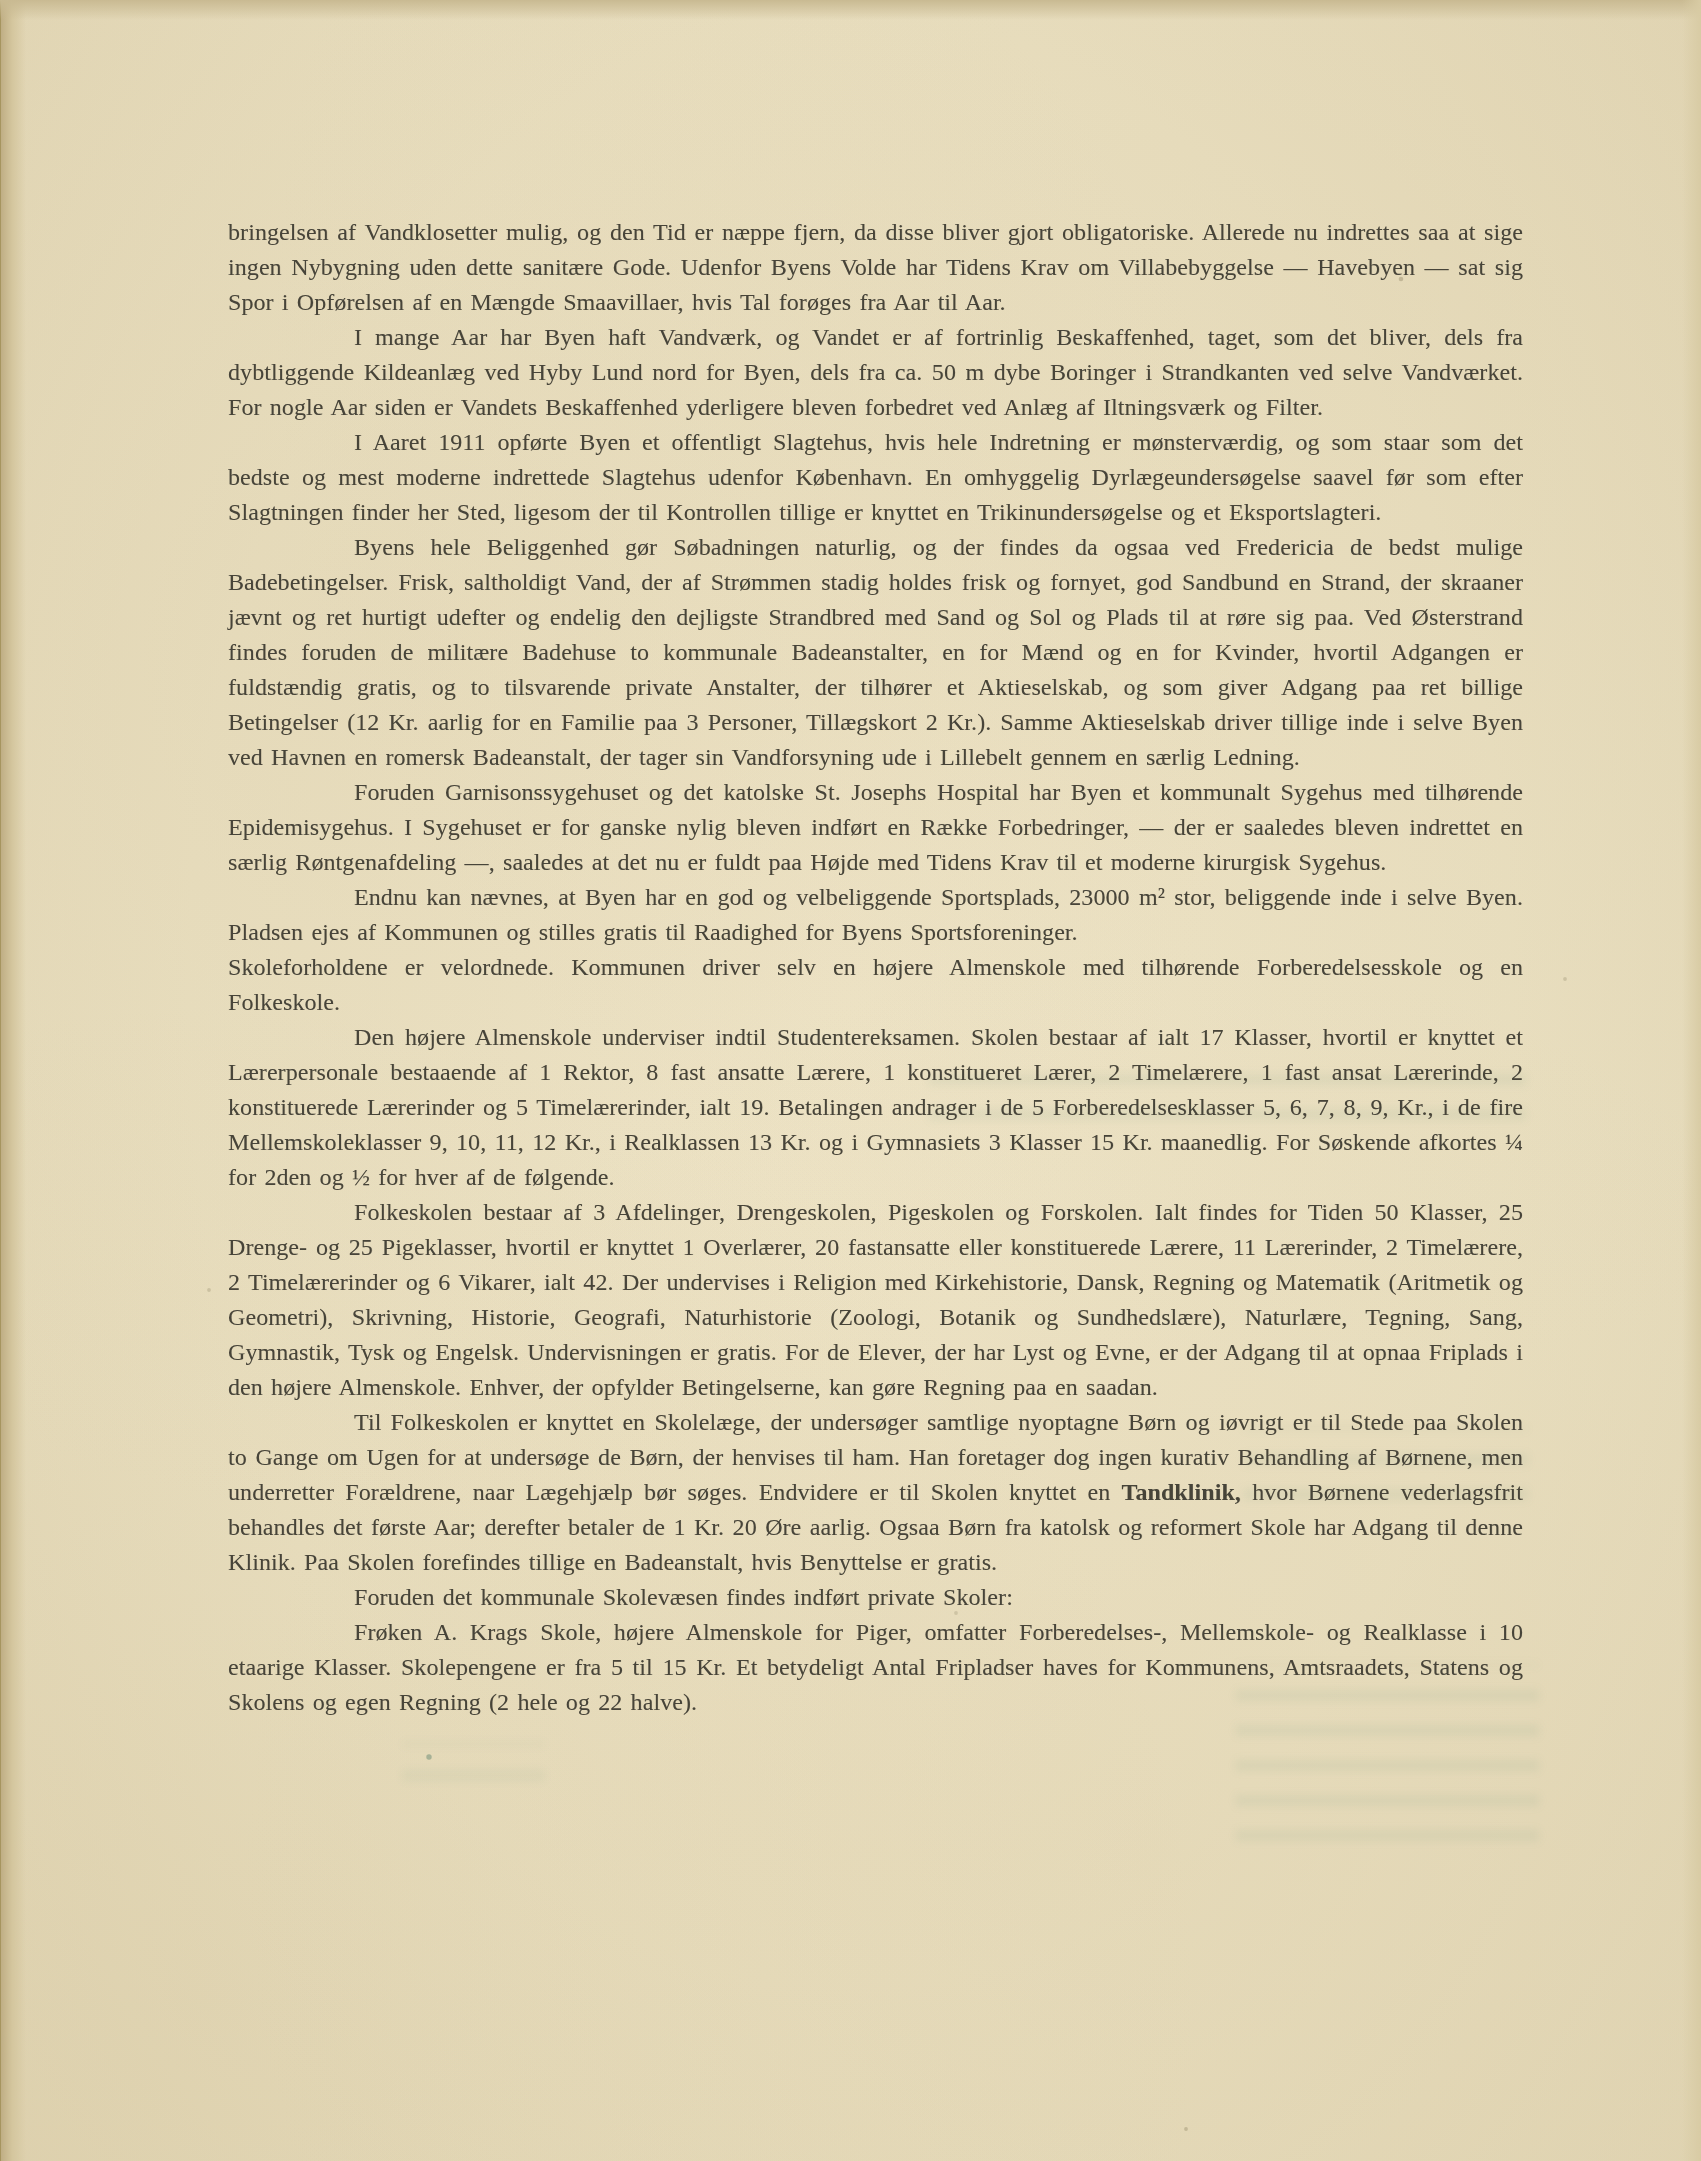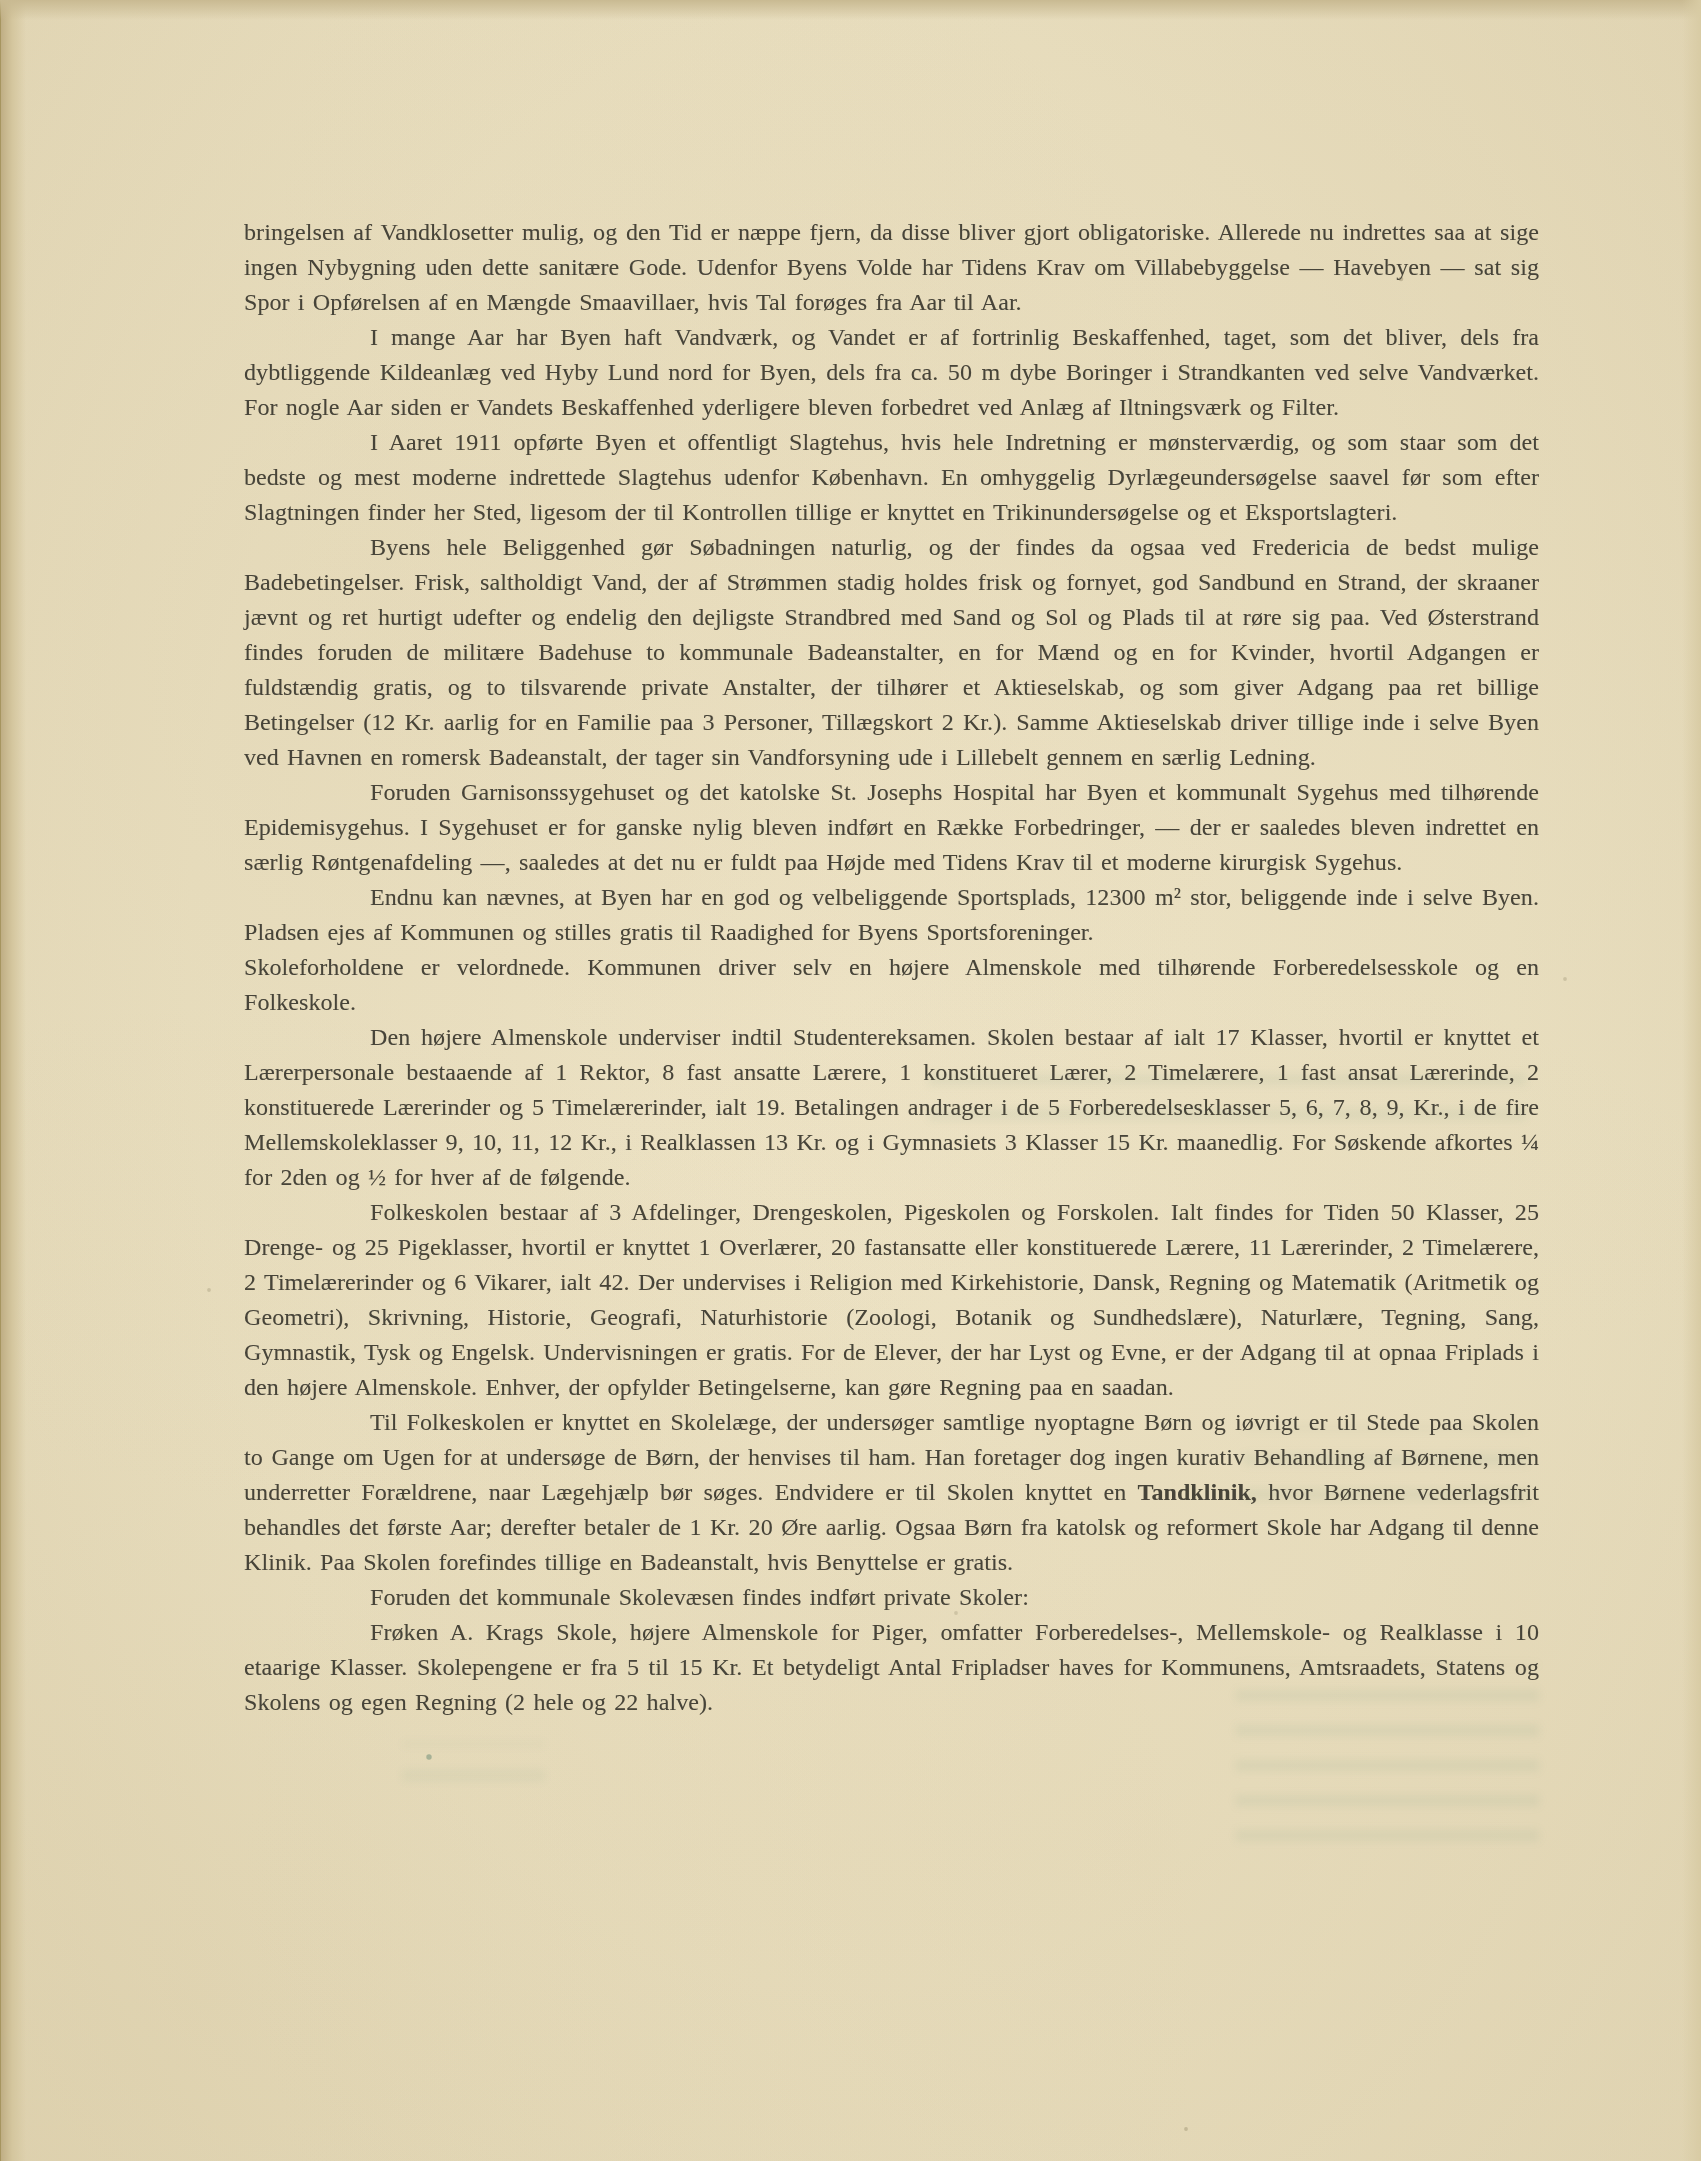--- a/index.html
+++ b/index.html
@@ -62,21 +62,21 @@
       680px 2217px 0 1.3px rgba(104,92,64,0.30),
       1185px 2128px 0 0.9px rgba(110,100,70,0.28),
       208px 1289px 0 0.9px rgba(110,100,70,0.22),
       1564px 978px 0 0.9px rgba(110,100,70,0.22),
       955px 1612px 0 0.9px rgba(110,100,70,0.20),
       545px 726px 0 0.9px rgba(110,100,70,0.18);
   }
   
   .text-block {
     position: absolute;
-    left: 244px;
+    left: 228px;
     top: 215px;
     width: 1295px;
     font-family: "Liberation Serif", "DejaVu Serif", serif;
     font-size: 24px;
     line-height: 35px;
     color: #474439;
     text-align: justify;
     word-spacing: 0.09em;
     letter-spacing: 0.003em;
     text-shadow: 0.3px 0.3px 0 rgba(71,68,57,0.22);
@@ -107,21 +107,21 @@
   <div class="bleed bleed-3"></div>
   <div class="bleed bleed-4"></div>
   <div class="specks"></div>
 
   <div class="text-block">
     <p class="para noindent">bringelsen af Vandklosetter mulig, og den Tid er næppe fjern, da disse bliver gjort obligatoriske.  Allerede nu indrettes saa at sige ingen Nybygning uden dette sanitære Gode.  Udenfor Byens Volde har Tidens Krav om Villabebyggelse — Havebyen — sat sig Spor i Opførelsen af en Mængde Smaavillaer, hvis Tal forøges fra Aar til Aar.</p>
     <p class="para">I mange Aar har Byen haft Vandværk, og Vandet er af fortrinlig Beskaffenhed, taget, som det bliver, dels fra dybtliggende Kildeanlæg ved Hyby Lund nord for Byen, dels fra ca. 50 m dybe Boringer i Strandkanten ved selve Vandværket.  For nogle Aar siden er Vandets Beskaffenhed yderligere bleven forbedret ved Anlæg af Iltningsværk og Filter.</p>
     <p class="para">I Aaret 1911 opførte Byen et offentligt Slagtehus, hvis hele Indretning er mønsterværdig, og som staar som det bedste og mest moderne indrettede Slagtehus udenfor København.  En omhyggelig Dyrlægeundersøgelse saavel før som efter Slagtningen finder her Sted, ligesom der til Kontrollen tillige er knyttet en Trikinundersøgelse og et Eksportslagteri.</p>
     <p class="para">Byens hele Beliggenhed gør Søbadningen naturlig, og der findes da ogsaa ved Fredericia de bedst mulige Badebetingelser.  Frisk, saltholdigt Vand, der af Strømmen stadig holdes frisk og fornyet, god Sandbund en Strand, der skraaner jævnt og ret hurtigt udefter og endelig den dejligste Strandbred med Sand og Sol og Plads til at røre sig paa.  Ved Østerstrand findes foruden de militære Badehuse to kommunale Badeanstalter, en for Mænd og en for Kvinder, hvortil Adgangen er fuldstændig gratis, og to tilsvarende private Anstalter, der tilhører et Aktieselskab, og som giver Adgang paa ret billige Betingelser (12 Kr. aarlig for en Familie paa 3 Personer, Tillægskort 2 Kr.).  Samme Aktieselskab driver tillige inde i selve Byen ved Havnen en romersk Badeanstalt, der tager sin Vandforsyning ude i Lillebelt gennem en særlig Ledning.</p>
     <p class="para">Foruden Garnisonssygehuset og det katolske St. Josephs Hospital har Byen et kommunalt Sygehus med tilhørende Epidemisygehus.  I Sygehuset er for ganske nylig bleven indført en Række Forbedringer, — der er saaledes bleven indrettet en særlig Røntgenafdeling —, saaledes at det nu er fuldt paa Højde med Tidens Krav til et moderne kirurgisk Sygehus.</p>
-    <p class="para">Endnu kan nævnes, at Byen har en god og velbeliggende Sportsplads, 12300 m² stor, beliggende inde i selve Byen.  Pladsen ejes af Kommunen og stilles gratis til Raadighed for Byens Sportsforeninger.</p>
+    <p class="para">Endnu kan nævnes, at Byen har en god og velbeliggende Sportsplads, 23000 m² stor, beliggende inde i selve Byen.  Pladsen ejes af Kommunen og stilles gratis til Raadighed for Byens Sportsforeninger.</p>
     <p class="para noindent">Skoleforholdene er velordnede.  Kommunen driver selv en højere Almenskole med tilhørende Forberedelsesskole og en Folkeskole.</p>
     <p class="para">Den højere Almenskole underviser indtil Studentereksamen.  Skolen bestaar af ialt 17 Klasser, hvortil er knyttet et Lærerpersonale bestaaende af 1 Rektor, 8 fast ansatte Lærere, 1 konstitueret Lærer, 2 Timelærere, 1 fast ansat Lærerinde, 2 konstituerede Lærerinder og 5 Timelærerinder, ialt 19.  Betalingen andrager i de 5 Forberedelsesklasser 5, 6, 7, 8, 9, Kr., i de fire Mellemskoleklasser 9, 10, 11, 12 Kr., i Realklassen 13 Kr. og i Gymnasiets 3 Klasser 15 Kr. maanedlig.  For Søskende afkortes ¼ for 2den og ½ for hver af de følgende.</p>
     <p class="para">Folkeskolen bestaar af 3 Afdelinger, Drengeskolen, Pigeskolen og Forskolen.  Ialt findes for Tiden 50 Klasser, 25 Drenge- og 25 Pigeklasser, hvortil er knyttet 1 Overlærer, 20 fastansatte eller konstituerede Lærere, 11 Lærerinder, 2 Timelærere, 2 Timelærerinder og 6 Vikarer, ialt 42.  Der undervises i Religion med Kirkehistorie, Dansk, Regning og Matematik (Aritmetik og Geometri), Skrivning, Historie, Geografi, Naturhistorie (Zoologi, Botanik og Sundhedslære), Naturlære, Tegning, Sang, Gymnastik, Tysk og Engelsk.  Undervisningen er gratis.  For de Elever, der har Lyst og Evne, er der Adgang til at opnaa Friplads i den højere Almenskole.  Enhver, der opfylder Betingelserne, kan gøre Regning paa en saadan.</p>
     <p class="para">
       <span>Til Folkeskolen er knyttet en Skolelæge, der undersøger samtlige nyoptagne Børn og iøvrigt er til Stede paa Skolen to Gange om Ugen for at undersøge de Børn, der henvises til ham.  Han foretager dog ingen kurativ Behandling af Børnene, men underretter Forældrene, naar Lægehjælp bør søges.  Endvidere er til Skolen knyttet en </span><strong>Tandklinik,</strong><span> hvor Børnene vederlagsfrit behandles det første Aar; derefter betaler de 1 Kr. 20 Øre aarlig.  Ogsaa Børn fra katolsk og reformert Skole har Adgang til denne Klinik.  Paa Skolen forefindes tillige en Badeanstalt, hvis Benyttelse er gratis.</span>
     </p>
     <p class="para">Foruden det kommunale Skolevæsen findes indført private Skoler:</p>
     <p class="para">Frøken A. Krags Skole, højere Almenskole for Piger, omfatter Forberedelses-, Mellemskole- og Realklasse i 10 etaarige Klasser.  Skolepengene er fra 5 til 15 Kr.  Et betydeligt Antal Fripladser haves for Kommunens, Amtsraadets, Statens og Skolens og egen Regning (2 hele og 22 halve).</p>
   </div>
 

